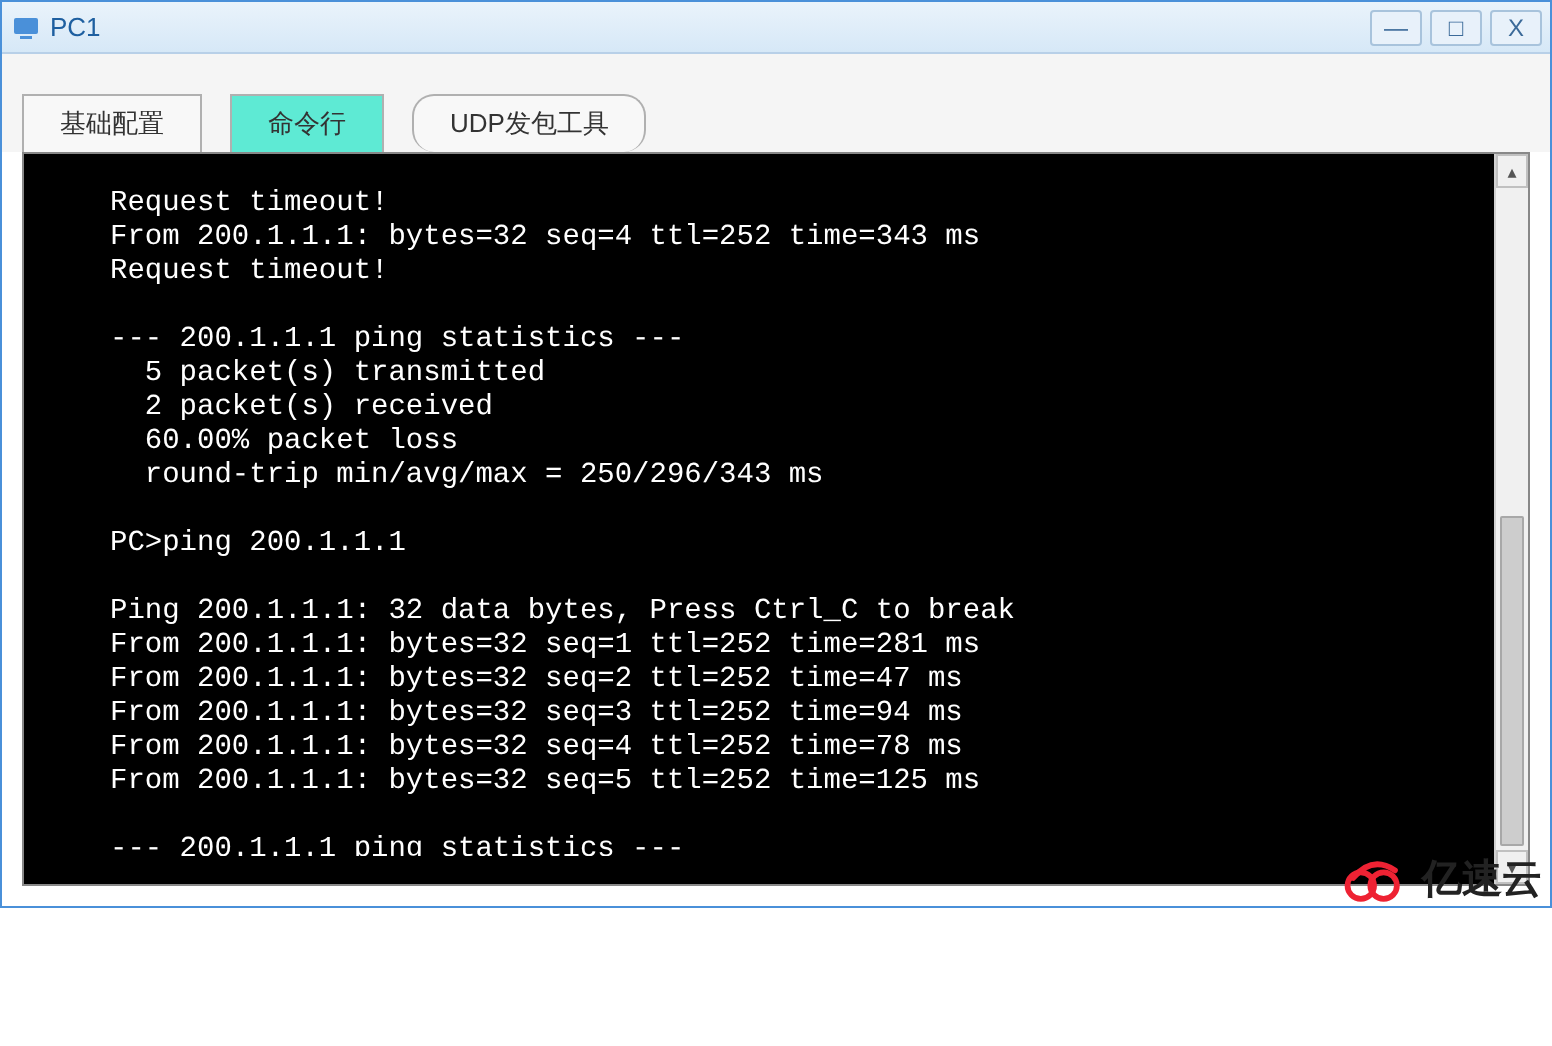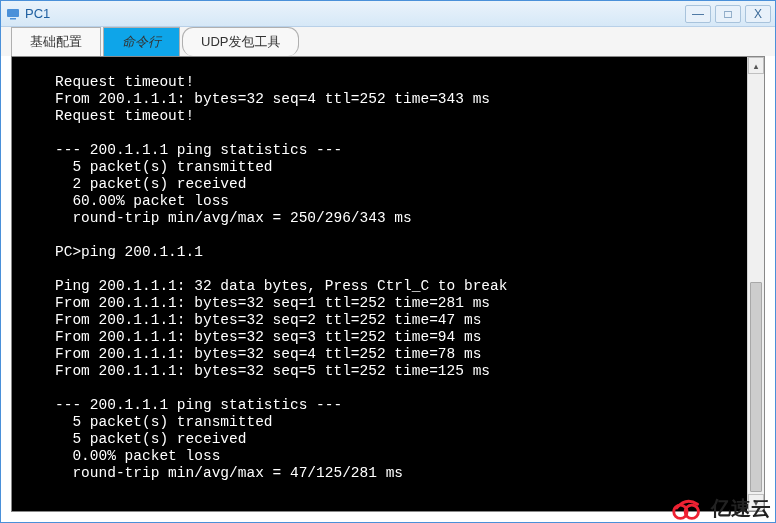--- a/index.html
+++ b/index.html
@@ -4,21 +4,21 @@
 <style>
   * { box-sizing: border-box; }
   html, body {
     margin: 0; padding: 0;
     width: 776px; height: 523px;
     font-family: "Microsoft YaHei", "SimSun", Arial, sans-serif;
     background: #ffffff;
     overflow: hidden;
   }
   .window {
-    width: 776px; height: 523px;
+    width: 776px; height: 454px;
     border: 1px solid #4a90d9;
     background: #ffffff;
     position: relative;
     display: flex;
     flex-direction: column;
   }
   .titlebar {
     height: 26px;
     background: linear-gradient(#eaf3fb, #d6e8f7);
     border-bottom: 1px solid #b8d0e8;
@@ -42,40 +42,39 @@
     width: 26px; height: 18px;
     border: 1px solid #a8c3dc;
     background: #e8f1fa;
     display: flex; align-items: center; justify-content: center;
     font-size: 12px; color: #3b6a99;
     border-radius: 2px;
     cursor: pointer;
   }
   .tabbar {
     display: flex;
-    padding: 0 10px 0 10px;
+    padding: 20px 10px 0 10px;
     background: #f5f5f5;
-    gap: 0;
+    gap: 12px;
   }
   .tab {
     padding: 5px 18px;
     border: 1px solid #b0b0b0;
     border-bottom: none;
     background: #f8f8f8;
     font-size: 13px;
     color: #333;
     margin-right: 2px;
     cursor: pointer;
     min-width: 54px;
     text-align: center;
   }
   .tab.active {
-    background: #0ea5e9;
+    background: #5eead4;
     font-weight: 500;
-    font-style: italic;
   }
   .tab.wide { min-width: 80px; border-radius: 11px; }
   .terminal-wrap {
     flex: 1;
     margin: 0 10px 10px 10px;
     border: 1px solid #888;
     display: flex;
     background: #000;
     position: relative;
     overflow: hidden;

